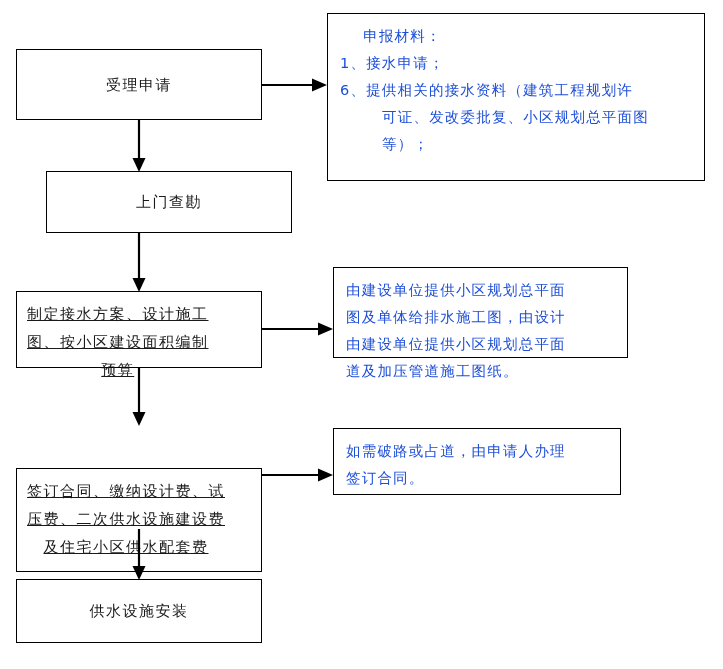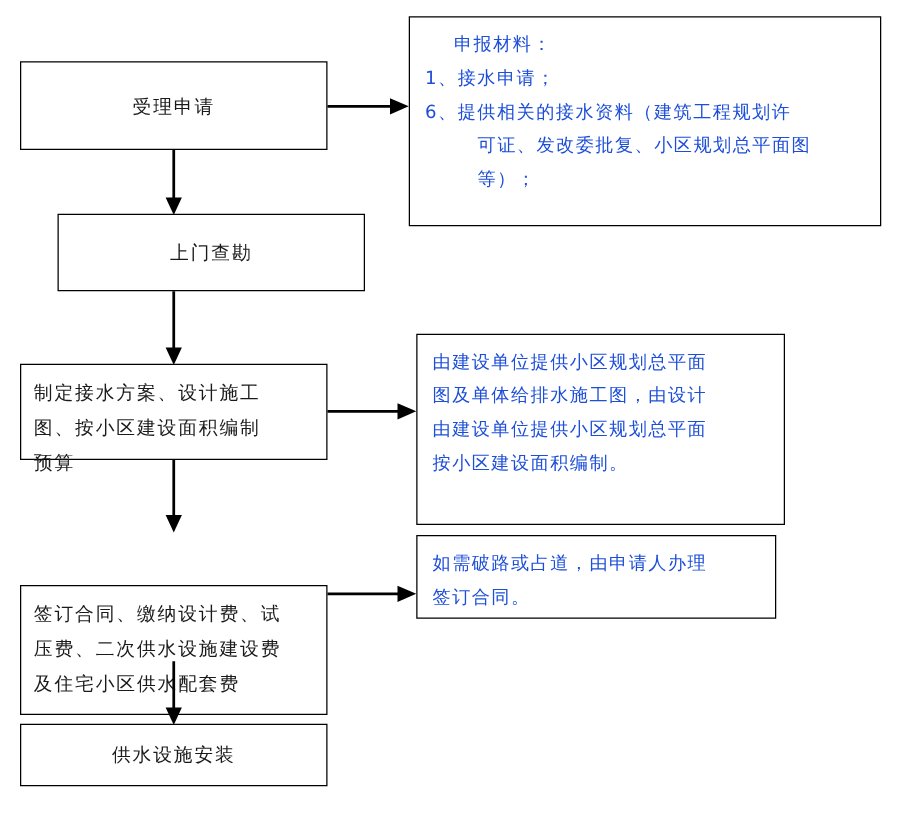--- a/index.html
+++ b/index.html
@@ -37,22 +37,23 @@
     color: #1a1a1a;
   }
   .node.center .node-label {
   }
   .node.left-text {
     padding-left: 10px;
     padding-right: 6px;
     align-items: flex-start;
   }
   .node.left-text .node-label {
-    text-align: left;
+    text-align: center;
     padding-top: 8px;
+    text-decoration: underline;
   }
   
   .note {
     position: absolute;
     box-sizing: border-box;
     border: 1.6px solid #000000;
     background: #ffffff;
     padding: 9px 10px 9px 12px;
   }
   .note-line {
@@ -94,37 +95,37 @@
 图、按小区建设面积编制
 预算</span>
   </div>
 
   <div class="node left-text" style="left:16px; top:425px; width:246px; height:104px;margin-top:43px;">
     <span class="node-label">签订合同、缴纳设计费、试
 压费、二次供水设施建设费
 及住宅小区供水配套费</span>
   </div>
 
-  <div class="node center" style="left:16px; top:579px; width:246px; height:50px;">
+  <div class="node center" style="left:16px; top:579px; width:246px; height:64px;">
     <span class="node-label">供水设施安装</span>
   </div>
 
   <div class="note" style="left:327px; top:13px; width:378px; height:168px;">
     <div class="note-line indent-1">申报材料：</div>
     <div class="note-line">1、接水申请；</div>
     <div class="note-line">6、提供相关的接水资料（建筑工程规划许</div>
     <div class="note-line indent-2">可证、发改委批复、小区规划总平面图</div>
     <div class="note-line indent-2">等）；</div>
   </div>
 
-  <div class="note" style="left:333px; top:267px; width:295px; height:153px;">
+  <div class="note" style="left:333px; top:267px; width:295px; height:91px;">
     <div class="note-line">由建设单位提供小区规划总平面</div>
     <div class="note-line">图及单体给排水施工图，由设计</div>
     <div class="note-line">由建设单位提供小区规划总平面</div>
-    <div class="note-line">按小区建设面积编制。</div>
+    <div class="note-line">道及加压管道施工图纸。</div>
   </div>
 
   <div class="note" style="left:333px; top:428px; width:288px; height:67px;">
     <div class="note-line">如需破路或占道，由申请人办理</div>
     <div class="note-line">签订合同。</div>
   </div>
 
   <svg class="conn" style="left:262px; top:76px; width:67px; height:18px;" viewBox="0 0 67 18">
     <line x1="0" y1="9" x2="52" y2="9" stroke-width="2.2"></line>
     <polygon class="head" points="50,2.5 65,9 50,15.5"></polygon>

